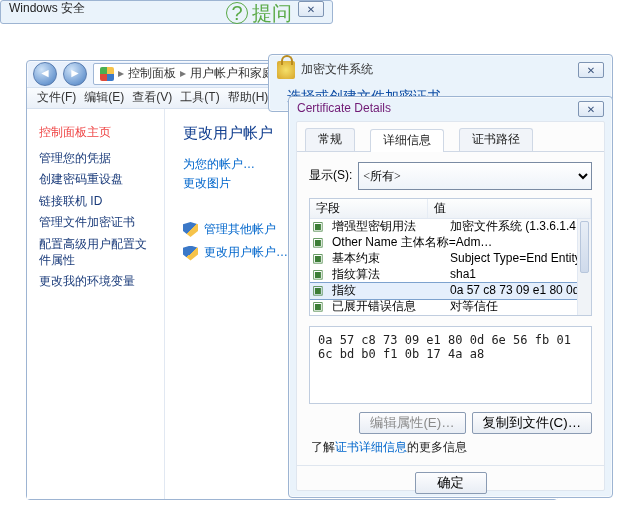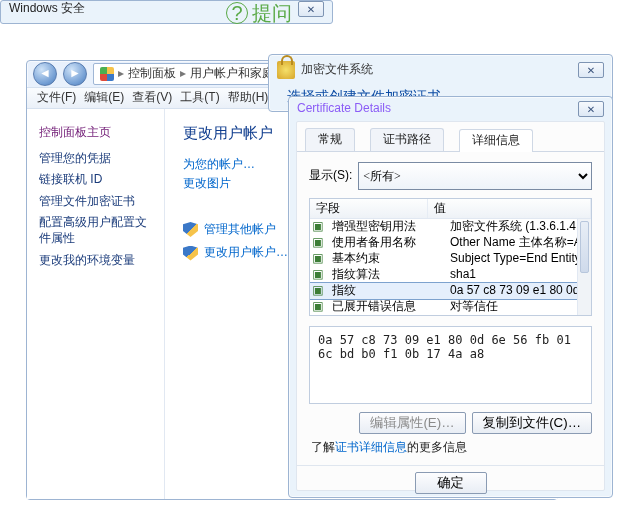--- a/index.html
+++ b/index.html
@@ -30,41 +30,41 @@
   #cp{left:26px;top:60px;width:532px;height:440px;}
   #cp .titlebar{height:26px;display:flex;align-items:center;padding:0 6px;gap:6px;}
   #cp .nav-btn{width:24px;height:24px;border-radius:50%;background:radial-gradient(circle at 35% 30%,#cfe3f8,#6f9bd2 70%,#4b77b0);border:1px solid #5a7db0;display:flex;align-items:center;justify-content:center;color:#fff;font-size:12px;}
   #cp .crumb{flex:1;height:22px;border:1px solid #9fb6d5;background:#fff;border-radius:2px;display:flex;align-items:center;padding:0 6px;gap:4px;color:#333;}
   #cp .crumb .sep{color:#777;}
   #cp .shield{width:14px;height:14px;background:conic-gradient(#f6c34a 0 25%,#3b78c7 0 50%,#e04a3a 0 75%,#4caf50 0);border-radius:2px;display:inline-block;}
   #cp .menubar{height:22px;background:linear-gradient(#fafcfe,#eaf0f8);border-top:1px solid #d6e1ef;border-bottom:1px solid #d6e1ef;display:flex;align-items:center;gap:8px;padding:0 10px;color:#333;}
   #cp .body{display:flex;height:calc(100% - 48px);background:#fff;}
   #cp .side{width:138px;border-right:1px solid #e1e8f2;padding:10px 12px;}
   #cp .side a{display:block;color:var(--cp-text);text-decoration:none;margin:6px 0;}
-  #cp .side .home{color:#701a75;margin-bottom:10px;}
+  #cp .side .home{color:#ef4444;margin-bottom:10px;}
   #cp .main{flex:1;padding:14px 18px;}
   #cp .main h2{margin:0 0 14px 0;font-weight:400;font-size:15px;color:#0f3d8e;}
   #cp .main .link{color:var(--cp-link);display:flex;align-items:center;gap:6px;margin:8px 0;cursor:pointer;}
   #cp .main .plain{color:var(--cp-link);margin:4px 0;cursor:pointer;}
   .ico-shield{width:15px;height:15px;background:linear-gradient(135deg,#3b78c7 50%,#f6c34a 50%);clip-path:polygon(50% 0,100% 15%,100% 60%,50% 100%,0 60%,0 15%);display:inline-block;}
 
   
   #efs{left:268px;top:18px;width:345px;height:58px;background:var(--aero-glass);margin-top:36px;}
   #efs .bar{height:30px;display:flex;align-items:center;justify-content:space-between;padding:0 8px;}
   #efs .bar .ttl{display:flex;align-items:center;gap:6px;color:#333;}
   #efs .lock{width:18px;height:18px;background:radial-gradient(#f5e06a,#d7a52a);border-radius:2px;position:relative;}
   #efs .lock::before{content:"";position:absolute;top:-6px;left:4px;width:8px;height:8px;border:2px solid #b88b20;border-bottom:none;border-radius:6px 6px 0 0;}
   #efs .sub{padding:2px 18px;color:#0a4aa3;font-size:14px;}
 
   
   #wsec{left:280px;top:86px;width:333px;height:24px;background:var(--aero-glass);border:1px solid var(--aero-border);border-radius:3px;display:flex;justify-content:space-between;padding:0 8px;color:#222;}
 
   
   #cert{left:288px;top:96px;width:325px;height:402px;background:var(--aero-glass);}
-  #cert .tb{height:24px;display:flex;align-items:center;justify-content:space-between;padding:0 8px;color:#8b5cf6;text-align:right;}
+  #cert .tb{height:24px;display:flex;align-items:center;justify-content:space-between;padding:0 8px;color:#701a75;text-align:right;}
   #cert .inner{margin:0 7px 7px 7px;height:calc(100% - 30px);background:#fcfcfc;border:1px solid #dfe6ef;border-radius:2px;}
   .tabs{display:flex;gap:16px;padding:6px 8px 0 8px;border-bottom:1px solid #cfd8e5;}
   .tab{padding:3px 12px;border:1px solid #cfd8e5;border-bottom:none;background:#f1f4f9;margin-right:-1px;border-radius:3px 3px 0 0;cursor:pointer;color:#222;}
   .tab.active{background:#fff;position:relative;top:1px;}
   .panel{padding:10px 12px;}
   .row-show{display:flex;align-items:center;gap:6px;margin-bottom:8px;}
   select.combo{flex:1;height:28px;border:1px solid #7a8ba3;background:linear-gradient(#fff,#eef3f9);font:12px Tahoma;}
   .list{border:1px solid var(--field-border);background:#fff;height:118px;position:relative;overflow:hidden;}
   .list .hdr{display:flex;height:20px;background:linear-gradient(#fdfefe,#eef2f7);border-bottom:1px solid #e1e8f2;}
   .list .hdr>div{padding:2px 6px;border-right:1px solid #e6ecf4;}
@@ -114,20 +114,21 @@
     <span>文件(F)</span>
     <span>编辑(E)</span>
     <span>查看(V)</span>
     <span>工具(T)</span>
     <span>帮助(H)</span>
   </div>
   <div class="body">
     <div class="side">
       <a class="home">控制面板主页</a>
       <a>管理您的凭据</a>
+      <a>创建密码重设盘</a>
       <a>链接联机 ID</a>
       <a>管理文件加密证书</a>
       <a>配置高级用户配置文件属性</a>
       <a>更改我的环境变量</a>
     </div>
     <div class="main">
       <h2>更改用户帐户</h2>
       <div class="plain">为您的帐户…</div>
       <div class="plain">更改图片</div>
       <div style="height:18px"></div>
@@ -160,22 +161,22 @@
 </div>
 
 <div id="cert" class="win">
   <div class="tb">
     <span>Certificate Details</span>
     <div class="close-x"></div>
   </div>
   <div class="inner">
     <div class="tabs">
       <div class="tab">常规</div>
+      <div class="tab active">详细信息</div>
       <div class="tab">证书路径</div>
-      <div class="tab active">详细信息</div>
     </div>
     <div class="panel">
       <div class="row-show">
         <span>显示(S):</span>
         <select class="combo">
           <option>&lt;所有&gt;</option>
         </select>
       </div>
 
       <div class="list">
@@ -184,21 +185,20 @@
           <div class="c-val">值</div>
         </div>
         <div class="rows" id="cert-rows">
             <div class="r">
               <div class="ic">▣</div>
               <div class="c-field">增强型密钥用法</div>
               <div class="c-val">加密文件系统 (1.3.6.1.4…</div>
             </div>
             <div class="r">
               <div class="ic">▣</div>
-              <div class="c-field">使用者备用名称</div>
               <div class="c-val">Other Name 主体名称=Adm…</div>
             </div>
             <div class="r">
               <div class="ic">▣</div>
               <div class="c-field">基本约束</div>
               <div class="c-val">Subject Type=End Entity…</div>
             </div>
             <div class="r">
               <div class="ic">▣</div>
               <div class="c-field">指纹算法</div>

